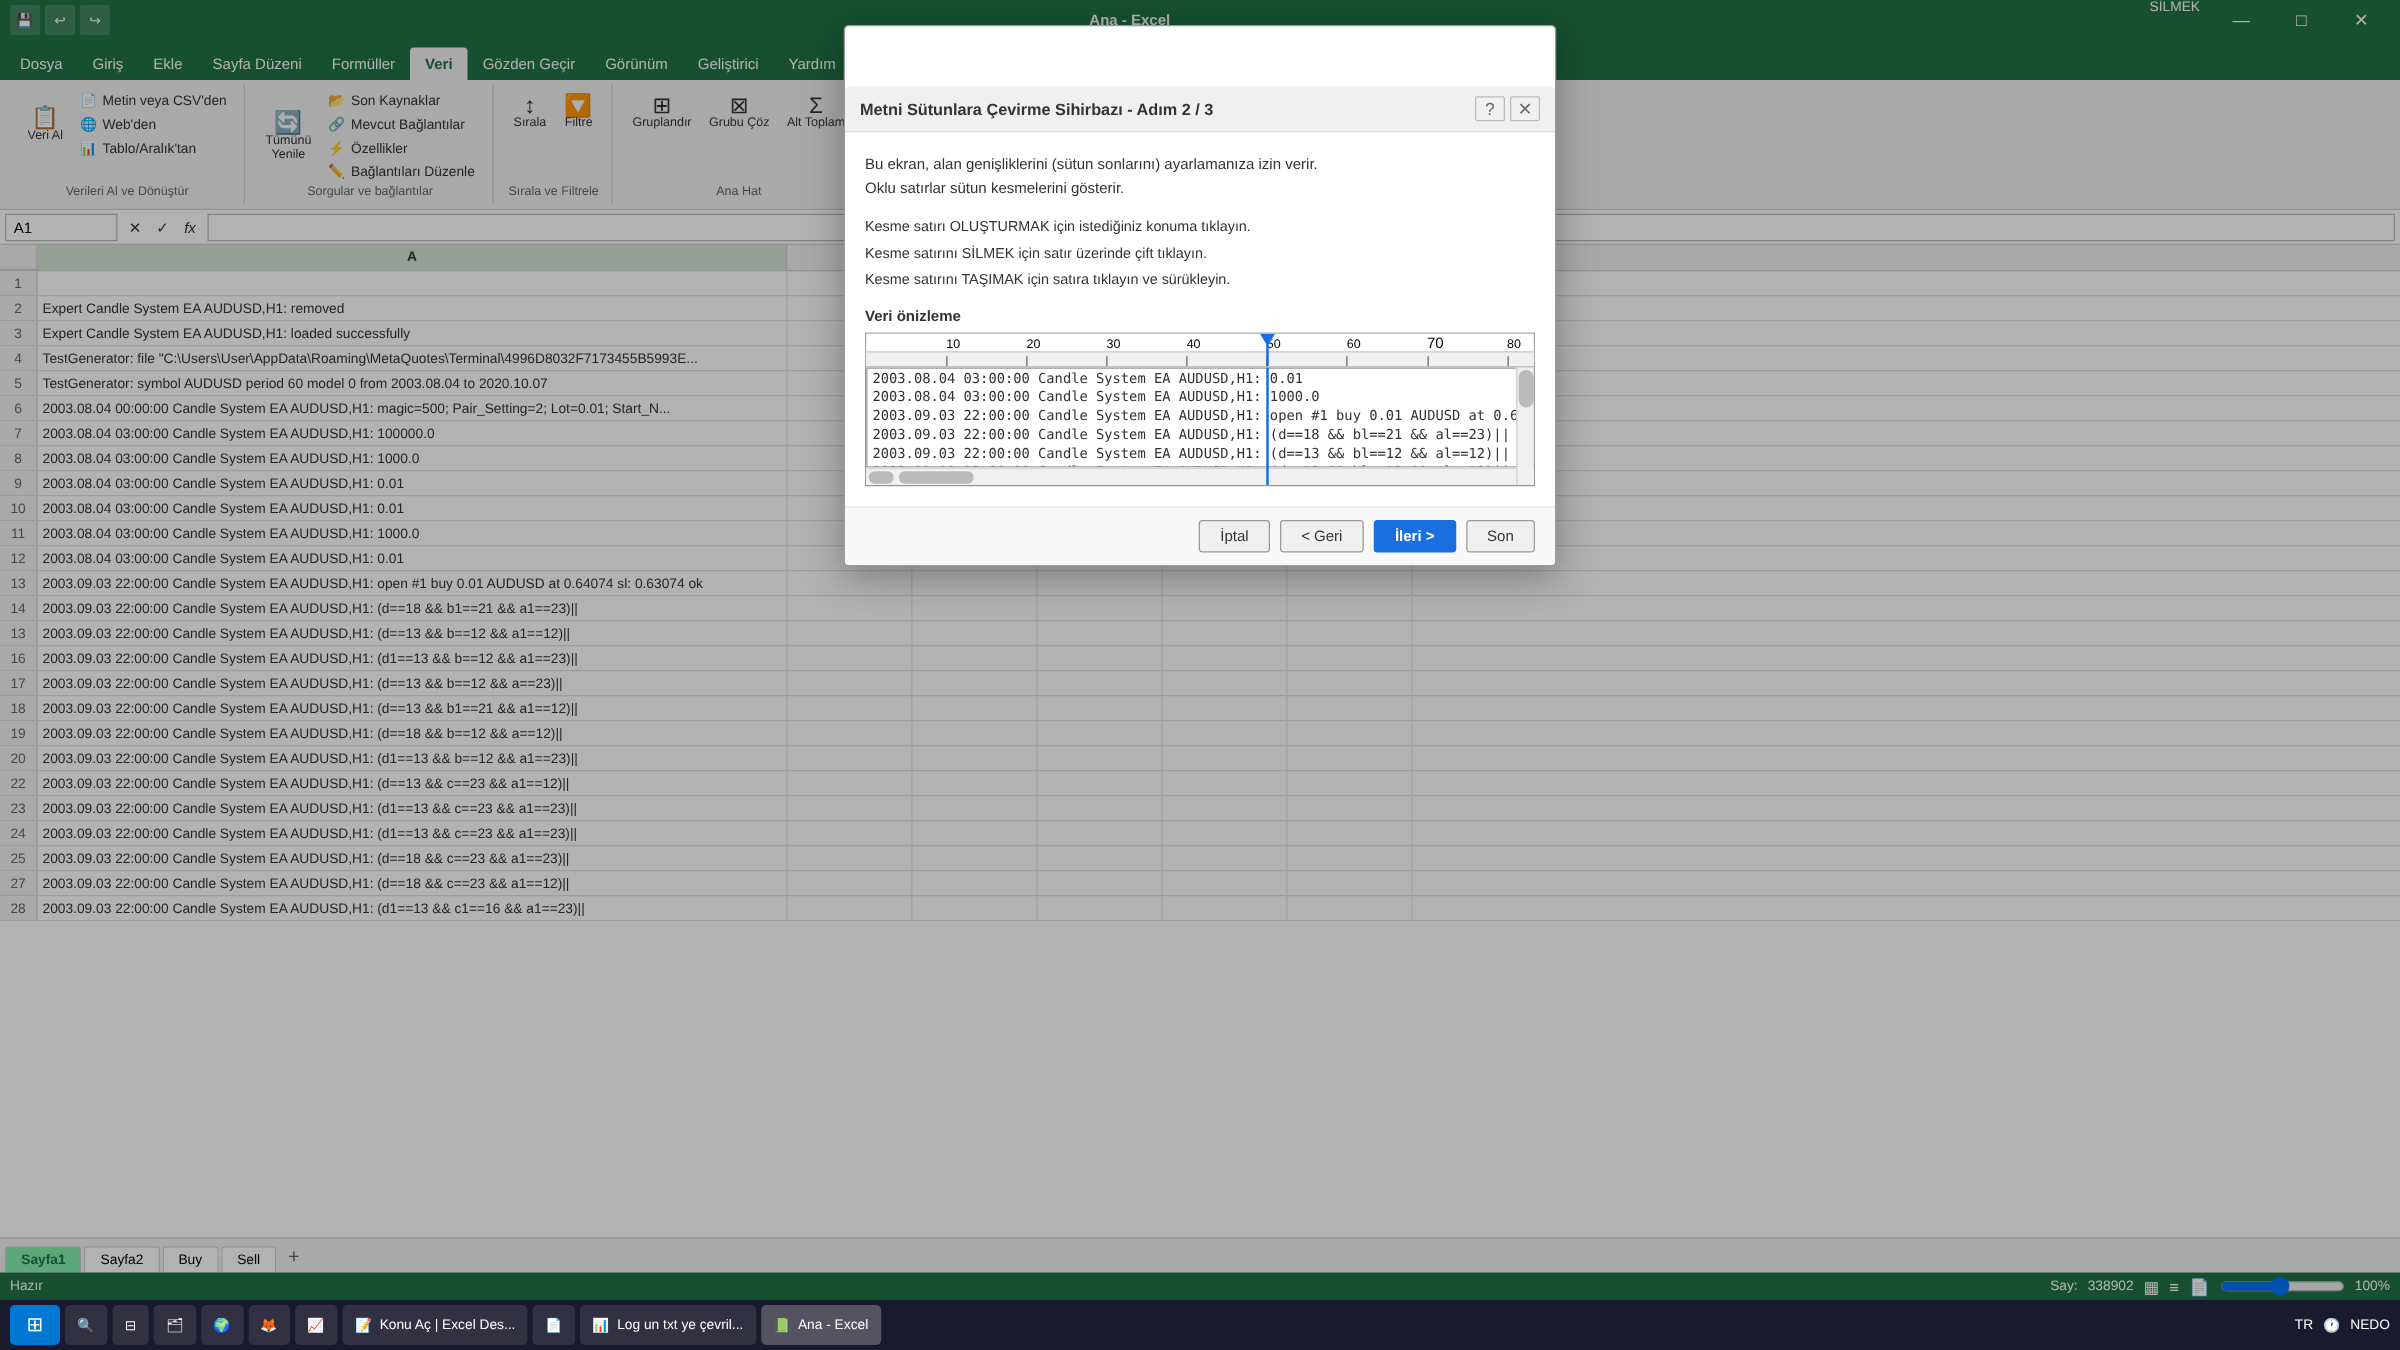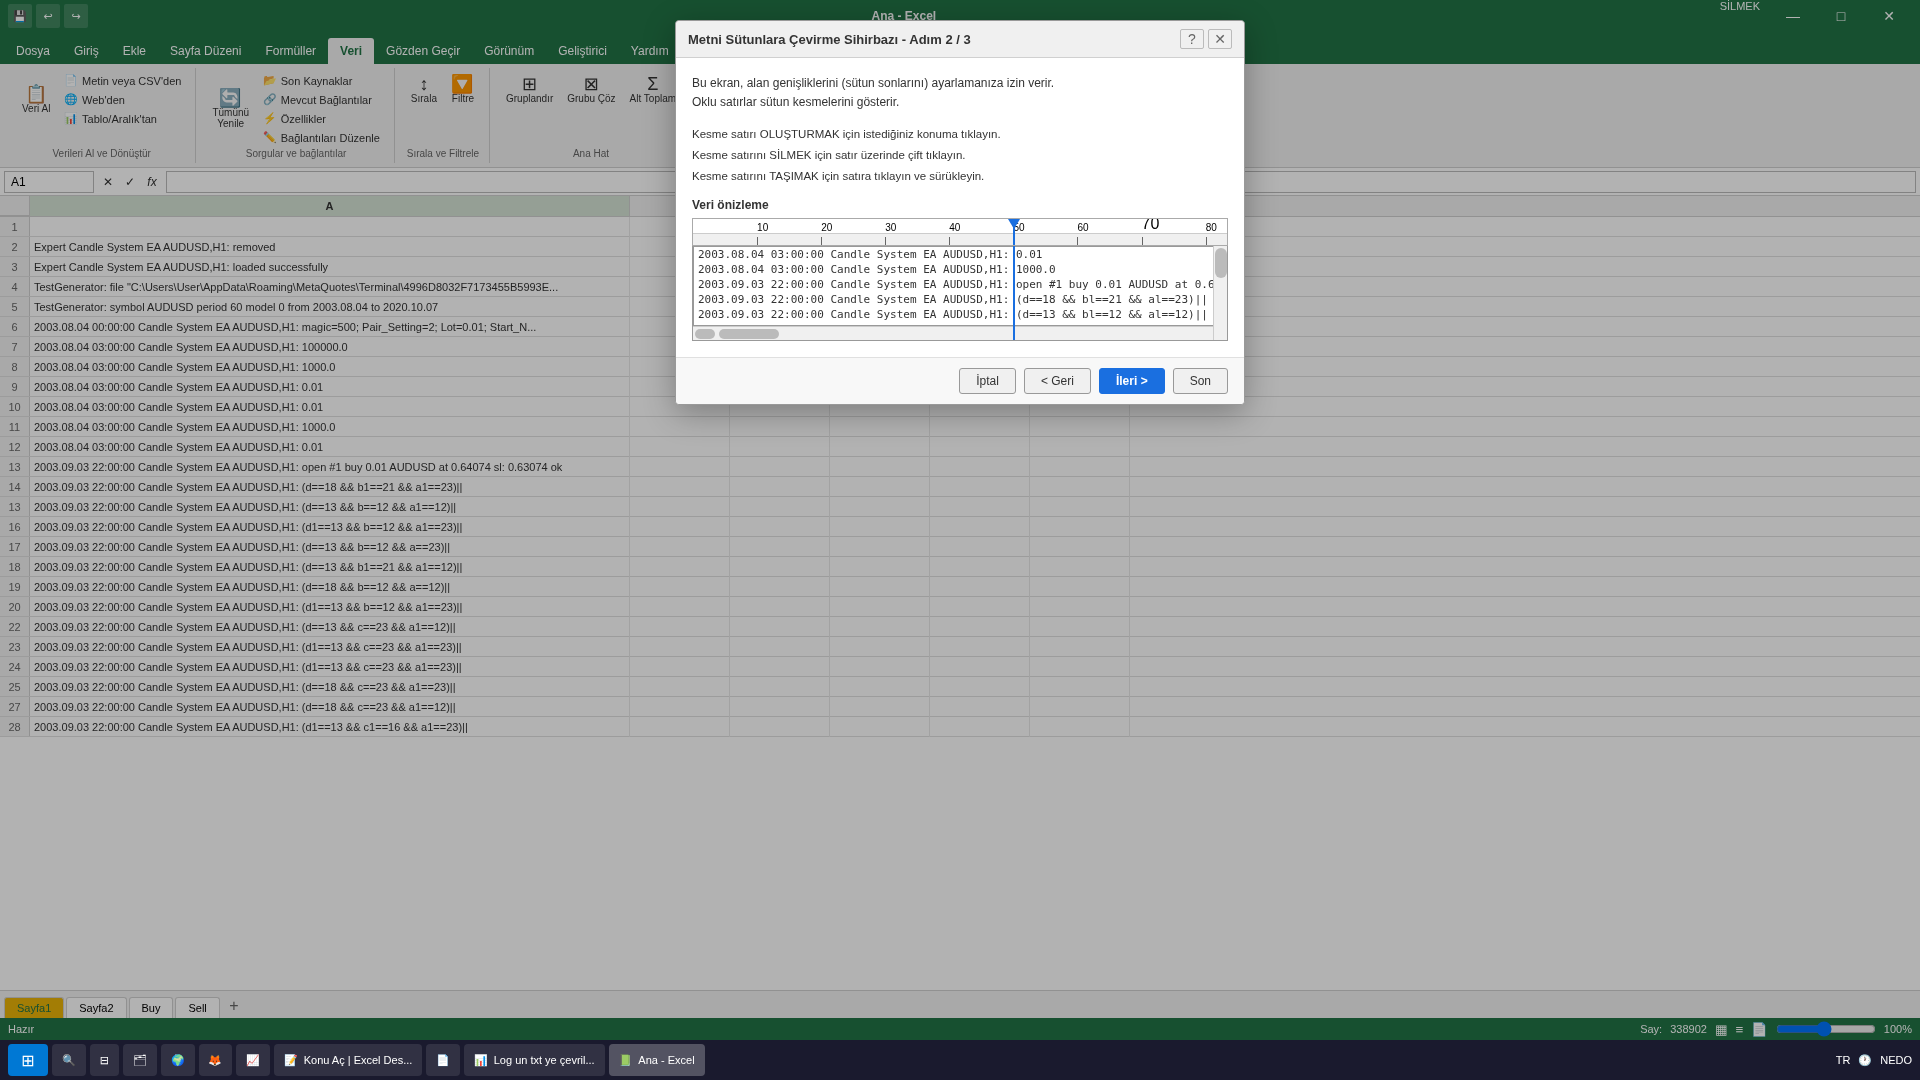--- a/index.html
+++ b/index.html
@@ -51,29 +51,29 @@
     .col-header-cell { border-right: 1px solid #d0d0d0; text-align: center; font-size: 11px; color: #333; padding: 2px 0; height: 20px; display: flex; align-items: center; justify-content: center; background: #f3f3f3; }
     .col-header-cell.active { background: #d6e4d6; font-weight: bold; }
     .data-rows { overflow: hidden; }
     .data-row { display: flex; border-bottom: 1px solid #e0e0e0; height: 20px; }
     .row-num { width: 30px; min-width: 30px; border-right: 1px solid #d0d0d0; text-align: center; font-size: 11px; color: #666; background: #f3f3f3; display: flex; align-items: center; justify-content: center; }
     .data-cell { border-right: 1px solid #e8e8e8; padding: 2px 4px; font-size: 11px; color: #333; overflow: hidden; white-space: nowrap; height: 20px; display: flex; align-items: center; }
 
     
     .sheet-tabs { height: 28px; background: #f3f3f3; border-top: 1px solid #d0d0d0; display: flex; align-items: flex-end; padding: 0 4px; }
     .sheet-tab { padding: 4px 12px; border: 1px solid #d0d0d0; border-bottom: none; border-radius: 3px 3px 0 0; font-size: 11px; cursor: pointer; background: #fff; margin-right: 2px; }
-    .sheet-tab.active { background: #eab308; font-weight: 400; color: #217346; }
+    .sheet-tab.active { background: #86efac; font-weight: 700; color: #217346; }
     .sheet-tab-add { width: 24px; height: 24px; border: none; background: transparent; font-size: 16px; cursor: pointer; color: #666; display: flex; align-items: center; justify-content: center; }
     .status-bar { height: 22px; background: #217346; display: flex; align-items: center; padding: 0 8px; color: #fff; font-size: 11px; gap: 16px; }
     .status-right { margin-left: auto; display: flex; gap: 8px; align-items: center; }
 
     
     .dialog-overlay { position: absolute; top: 0; left: 0; width: 100%; height: 100%; background: rgba(0,0,0,0.3); z-index: 1000; display: flex; align-items: flex-start; justify-content: center; padding-top: 20px; }
     .dialog { width: 570px; background: #fff; border: 1px solid #999; border-radius: 4px; box-shadow: 0 8px 32px rgba(0,0,0,0.3); font-size: 12px; }
-    .dialog-titlebar { background: #f0f0f0; border-bottom: 1px solid #d0d0d0; padding: 8px 12px; display: flex; align-items: center; border-radius: 4px 4px 0 0; }
+    .dialog-titlebar { background: #f0f0f0; border-bottom: 1px solid #d0d0d0; padding: 8px 12px; display: flex; align-items: center; border-radius: 4px 4px 0 0; margin-top: 48px; }
     .dialog-title { font-size: 13px; font-weight: 600; color: #333; flex: 1; }
     .dialog-controls { display: flex; gap: 4px; }
     .dialog-ctrl { width: 24px; height: 20px; border: 1px solid #bbb; background: #f0f0f0; border-radius: 2px; cursor: pointer; font-size: 14px; display: flex; align-items: center; justify-content: center; color: #666; }
     .dialog-body { padding: 16px; }
     .dialog-desc { margin-bottom: 12px; color: #333; line-height: 1.6; }
     .dialog-instructions { margin-bottom: 12px; color: #333; line-height: 1.8; font-size: 11.5px; }
     .dialog-section-label { font-weight: 600; margin-bottom: 6px; color: #333; }
     .ruler { height: 24px; background: #fff; border: 1px solid #999; position: relative; overflow: hidden; margin-bottom: 2px; display: flex; align-items: flex-end; cursor: crosshair; }
     .preview-area { border: 1px solid #999; height: 90px; overflow: auto; font-family: monospace; font-size: 11px; background: #fff; }
     .preview-line { padding: 1px 4px; white-space: nowrap; color: #333; }
@@ -523,21 +523,21 @@
             <span style="position:absolute;left:24%;font-size:10px;bottom:12px;">20</span>
             <span style="position:absolute;left:24%;bottom:0;width:1px;height:8px;background:#666;"></span>
             <span style="position:absolute;left:36%;font-size:10px;bottom:12px;">30</span>
             <span style="position:absolute;left:36%;bottom:0;width:1px;height:8px;background:#666;"></span>
             <span style="position:absolute;left:48%;font-size:10px;bottom:12px;">40</span>
             <span style="position:absolute;left:48%;bottom:0;width:1px;height:8px;background:#666;"></span>
             <span style="position:absolute;left:60%;font-size:10px;bottom:12px;">50</span>
             <span style="position:absolute;left:60%;bottom:0;width:1px;height:8px;background:#666;"></span>
             <span style="position:absolute;left:72%;font-size:10px;bottom:12px;">60</span>
             <span style="position:absolute;left:72%;bottom:0;width:1px;height:8px;background:#666;"></span>
-            <span style="position:absolute;left:84%;font-size:16px;bottom:12px;">70</span>
+            <span style="position:absolute;left:84%;font-size:12px;bottom:12px;">70</span>
             <span style="position:absolute;left:84%;bottom:0;width:1px;height:8px;background:#666;"></span>
             <span style="position:absolute;left:96%;font-size:10px;bottom:12px;">80</span>
             <span style="position:absolute;left:96%;bottom:0;width:1px;height:8px;background:#666;"></span>
 
             <div style="position:absolute;left:60%;top:0;width:2px;height:100%;background:#1a6fe0;cursor:ew-resize;">
               <div style="position:absolute;top:0;left:-5px;width:0;height:0;border-left:6px solid transparent;border-right:6px solid transparent;border-top:10px solid #1a6fe0;"></div>
             </div>
           </div>
         </div>
 

